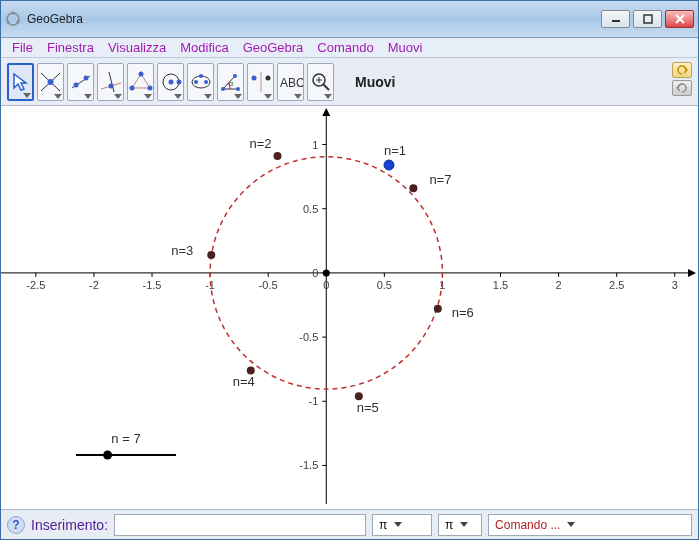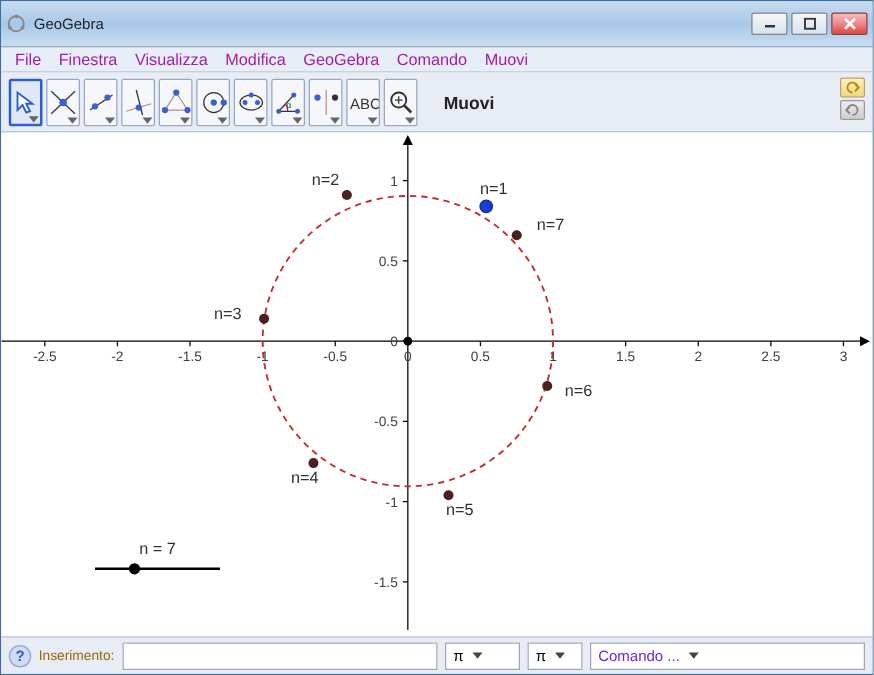--- a/index.html
+++ b/index.html
@@ -17,21 +17,21 @@
   .toolbtn { width: 27px; height: 38px; border: 1px solid #98a8c0; border-radius: 2px; background: #f5f7fa; display: flex; align-items: center; justify-content: center; position: relative; cursor: pointer; }
   .toolbtn.selected { border: 2px solid #2a5fd0; background: #e0e8f8; }
   .toolbtn .dd { position: absolute; bottom: 1px; right: 1px; width: 0; height: 0; border-left: 4px solid transparent; border-right: 4px solid transparent; border-top: 5px solid #666; }
   .tool-label { font-size: 14px; font-weight: bold; color: #222; margin-left: 18px; }
   .right-icons { position: absolute; right: 6px; top: 4px; display: flex; flex-direction: column; gap: 2px; }
   .right-icons .ricon { width: 20px; height: 16px; border: 1px solid #c0a060; border-radius: 2px; background: linear-gradient(#fff0c0,#f0d880); cursor: pointer; display:flex;align-items:center;justify-content:center; }
   .right-icons .ricon.gray { background: linear-gradient(#eee,#ccc); border-color:#999; }
   .canvas { flex: 1; background: #fff; overflow: hidden; position: relative; }
   .inputbar { height: 30px; background: #e8ecf4; border-top: 1px solid #b0b8c8; display: flex; align-items: center; padding: 0 6px; gap: 6px; }
   .inputbar .qmark { width: 18px; height: 18px; border-radius: 50%; background: #d0dcf0; border: 1px solid #90a8d0; display: flex; align-items: center; justify-content: center; font-size: 12px; color: #2a5fd0; font-weight: bold; cursor: pointer; }
-  .inputbar .lbl { font-size: 11px; color: #a16207; }
+  .inputbar .lbl { font-size: 14px; color: #4c1d95; }
   .inputbar input.main { flex: 0 0 252px; height: 22px; border: 1px solid #a0a8b8; padding: 0 4px; font-size: 12px; background: #fff; }
   .inputbar .sel { height: 22px; border: 1px solid #a0a8b8; background: #fff; font-size: 12px; padding: 0 2px; cursor: pointer; display: flex; align-items: center; }
   .inputbar .sel .sval { padding: 0 4px; }
   .inputbar .sel .sdd { width: 0; height: 0; border-left: 4px solid transparent; border-right: 4px solid transparent; border-top: 5px solid #444; margin: 0 3px; }
   .sel.w1 { width: 60px; } .sel.w2 { width: 44px; } .sel.w3 { flex: 1; }
   svg text { font-family: Arial, sans-serif; }
   .axis-tick { font-size: 11px; fill: #404040; }
   .point-label { font-size: 13px; fill: #303030; }
   .slider-label { font-size: 13px; fill: #303030; }
 </style>
@@ -258,18 +258,18 @@
     <input class="main" value="" style="">
     <div class="sel w1">
         <span class="sval">π</span>
         <span class="sdd"></span>
       </div>
     <div class="sel w2">
         <span class="sval">π</span>
         <span class="sdd"></span>
       </div>
     <div class="sel w3">
-        <span class="sval" style="color:#6d28d9">Comando ...</span>
+        <span class="sval" style="color:#b91c1c">Comando ...</span>
         <span class="sdd"></span>
       </div>
   </div>
 
 </div>
 
 </body></html>

